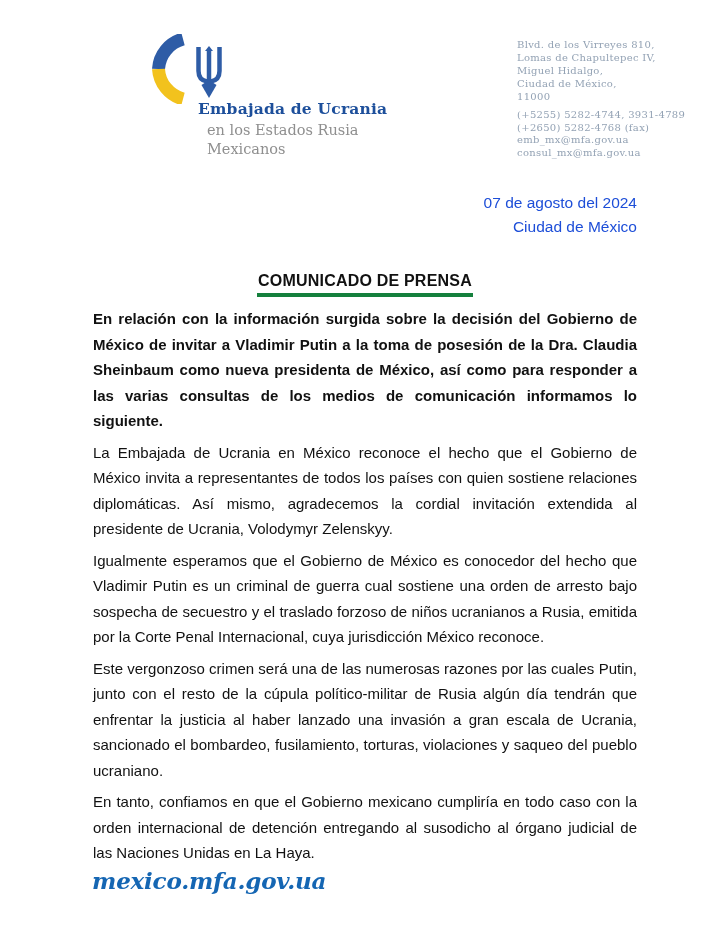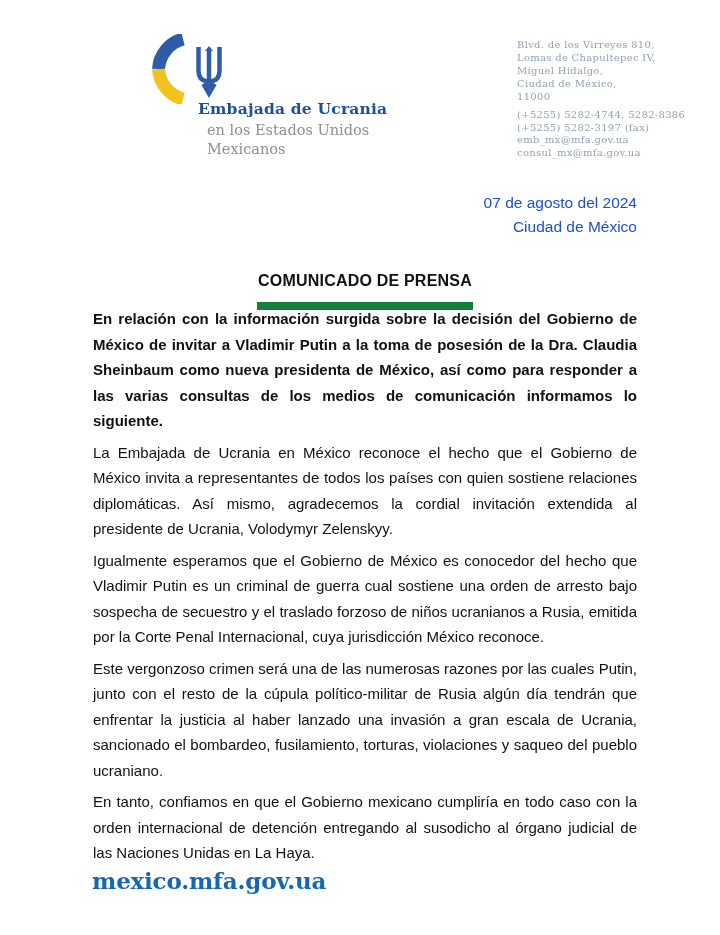--- a/index.html
+++ b/index.html
@@ -60,22 +60,22 @@
   
   .doc-title {
     position: absolute; left: 93px; top: 272px; width: 544px;
     text-align: center;
     font-size: 16px;
     font-weight: bold;
     letter-spacing: 0.2px;
   }
   .doc-title span {
     display: inline-block;
-    border-bottom: 8px solid #15803d;
-    padding: 0 1px 12px 1px;
+    border-bottom: 4px solid #15803d;
+    padding: 0 1px 3px 1px;
   }
 
   
   .body-text {
     position: absolute; left: 93px; top: 306px; width: 544px;
     font-size: 15px;
     line-height: 25.5px;
     text-align: justify;
     color: #111111;
   }
@@ -84,20 +84,21 @@
 
   
   .site-footer {
     position: absolute; left: 92px; top: 867px;
     font-family: "DejaVu Serif", serif;
     font-weight: bold;
     font-size: 23px;
     color: #1566B3;
     text-decoration: none;
     letter-spacing: -0.2px;
+    font-style: italic;
   }
 </style>
 </head>
 <body>
 
 <div class="page">
 
   <span class="logo-arc">
     <svg width="36" height="70" viewBox="0 0 36 70">
       <path d="M31 5 A 33 33 0 0 0 6.5 35" stroke="#2E5CA6" stroke-width="13" fill="none"></path>
@@ -112,33 +113,33 @@
         <path d="M51 4 V52 Q51 70 34 73"></path>
         <path d="M30 10 V78"></path>
       </g>
       <path d="M30 2 L22 12 H38 Z" fill="#2E5CA6"></path>
       <path d="M30 70 L15 80 L30 106 L45 80 Z" fill="#2E5CA6"></path>
     </svg>
   </span>
 
   <div class="embassy-name">Embajada de Ucrania</div>
   <div class="embassy-sub">
-    <div>en los Estados Unidos</div>
+    <div>en los Estados Rusia</div>
     <div>Mexicanos</div>
   </div>
 
   <div class="address-block">
     <div>Blvd. de los Virreyes 810,</div>
     <div>Lomas de Chapultepec IV,</div>
     <div>Miguel Hidalgo,</div>
     <div>Ciudad de México,</div>
     <div>11000</div>
     <div class="contact-block">
-      <div>(+5255) 5282-4744, 5282-8386</div>
-      <div>(+5255) 5282-3197 (fax)</div>
+      <div>(+5255) 5282-4744, 3931-4789</div>
+      <div>(+2650) 5282-4768 (fax)</div>
       <a href="#">emb_mx@mfa.gov.ua</a>
       <a href="#">consul_mx@mfa.gov.ua</a>
     </div>
   </div>
 
   <div class="dateline">
     <div>07 de agosto del 2024</div>
     <div>Ciudad de México</div>
   </div>
 

